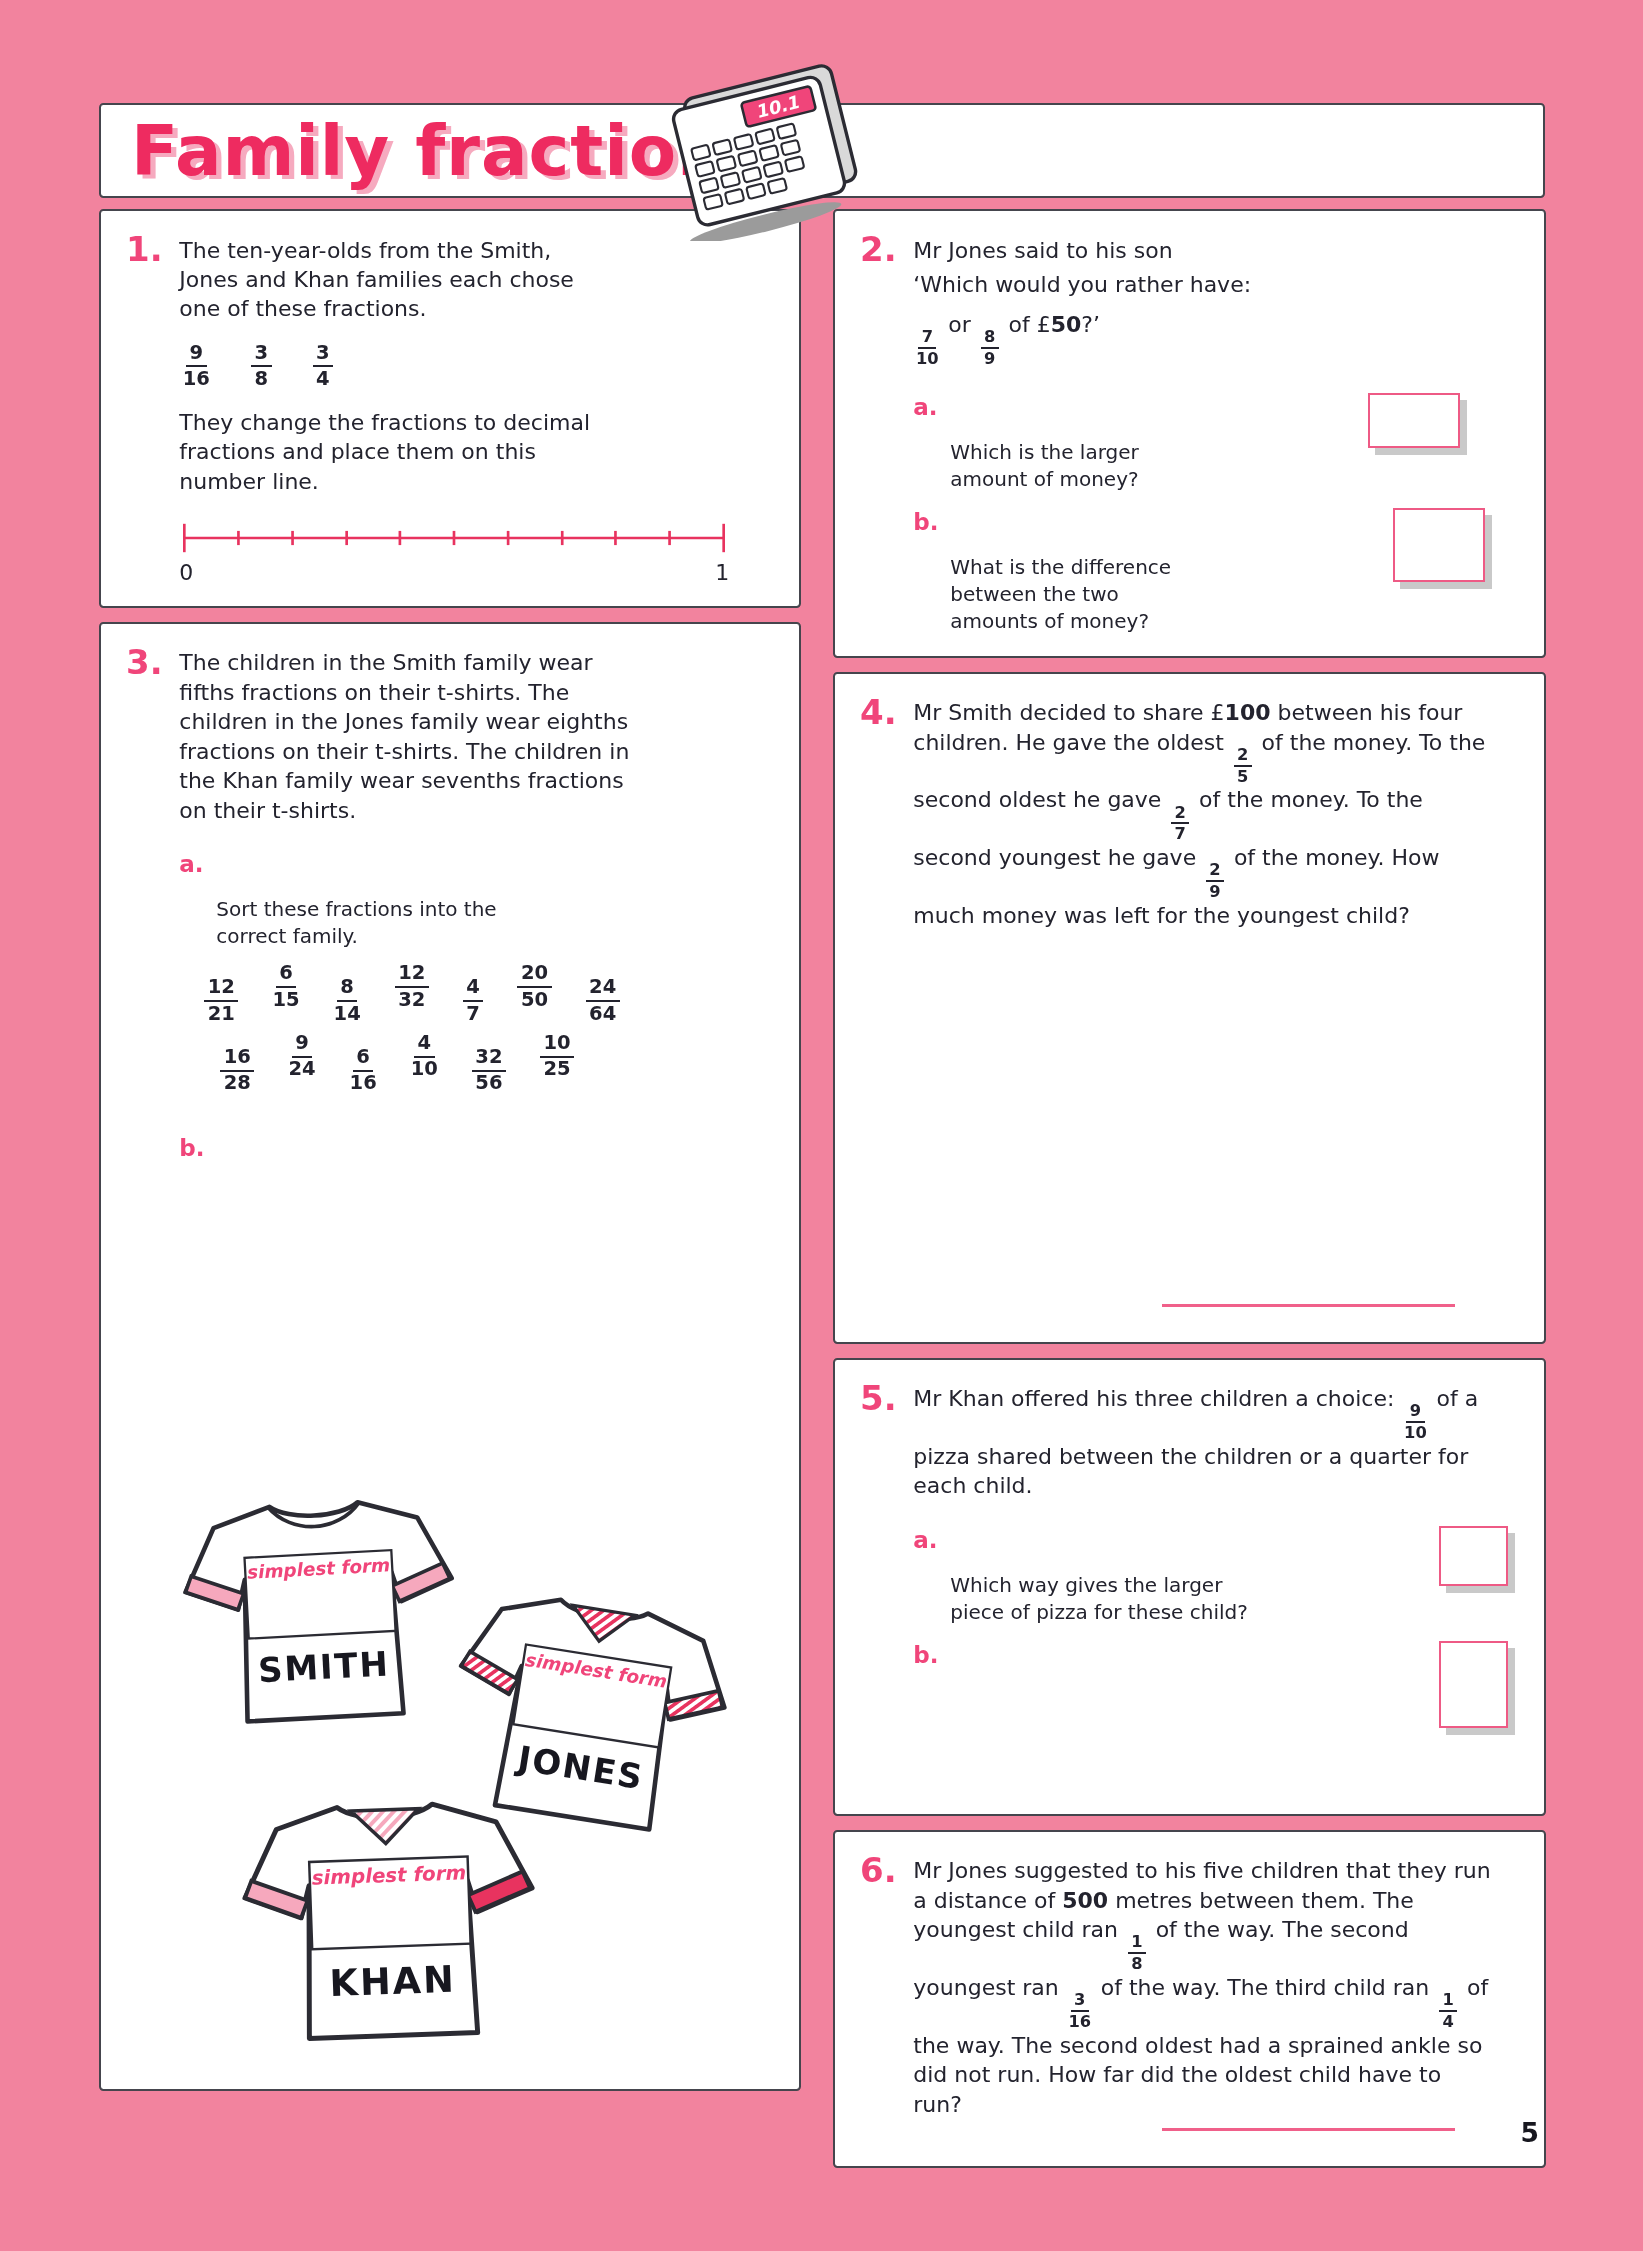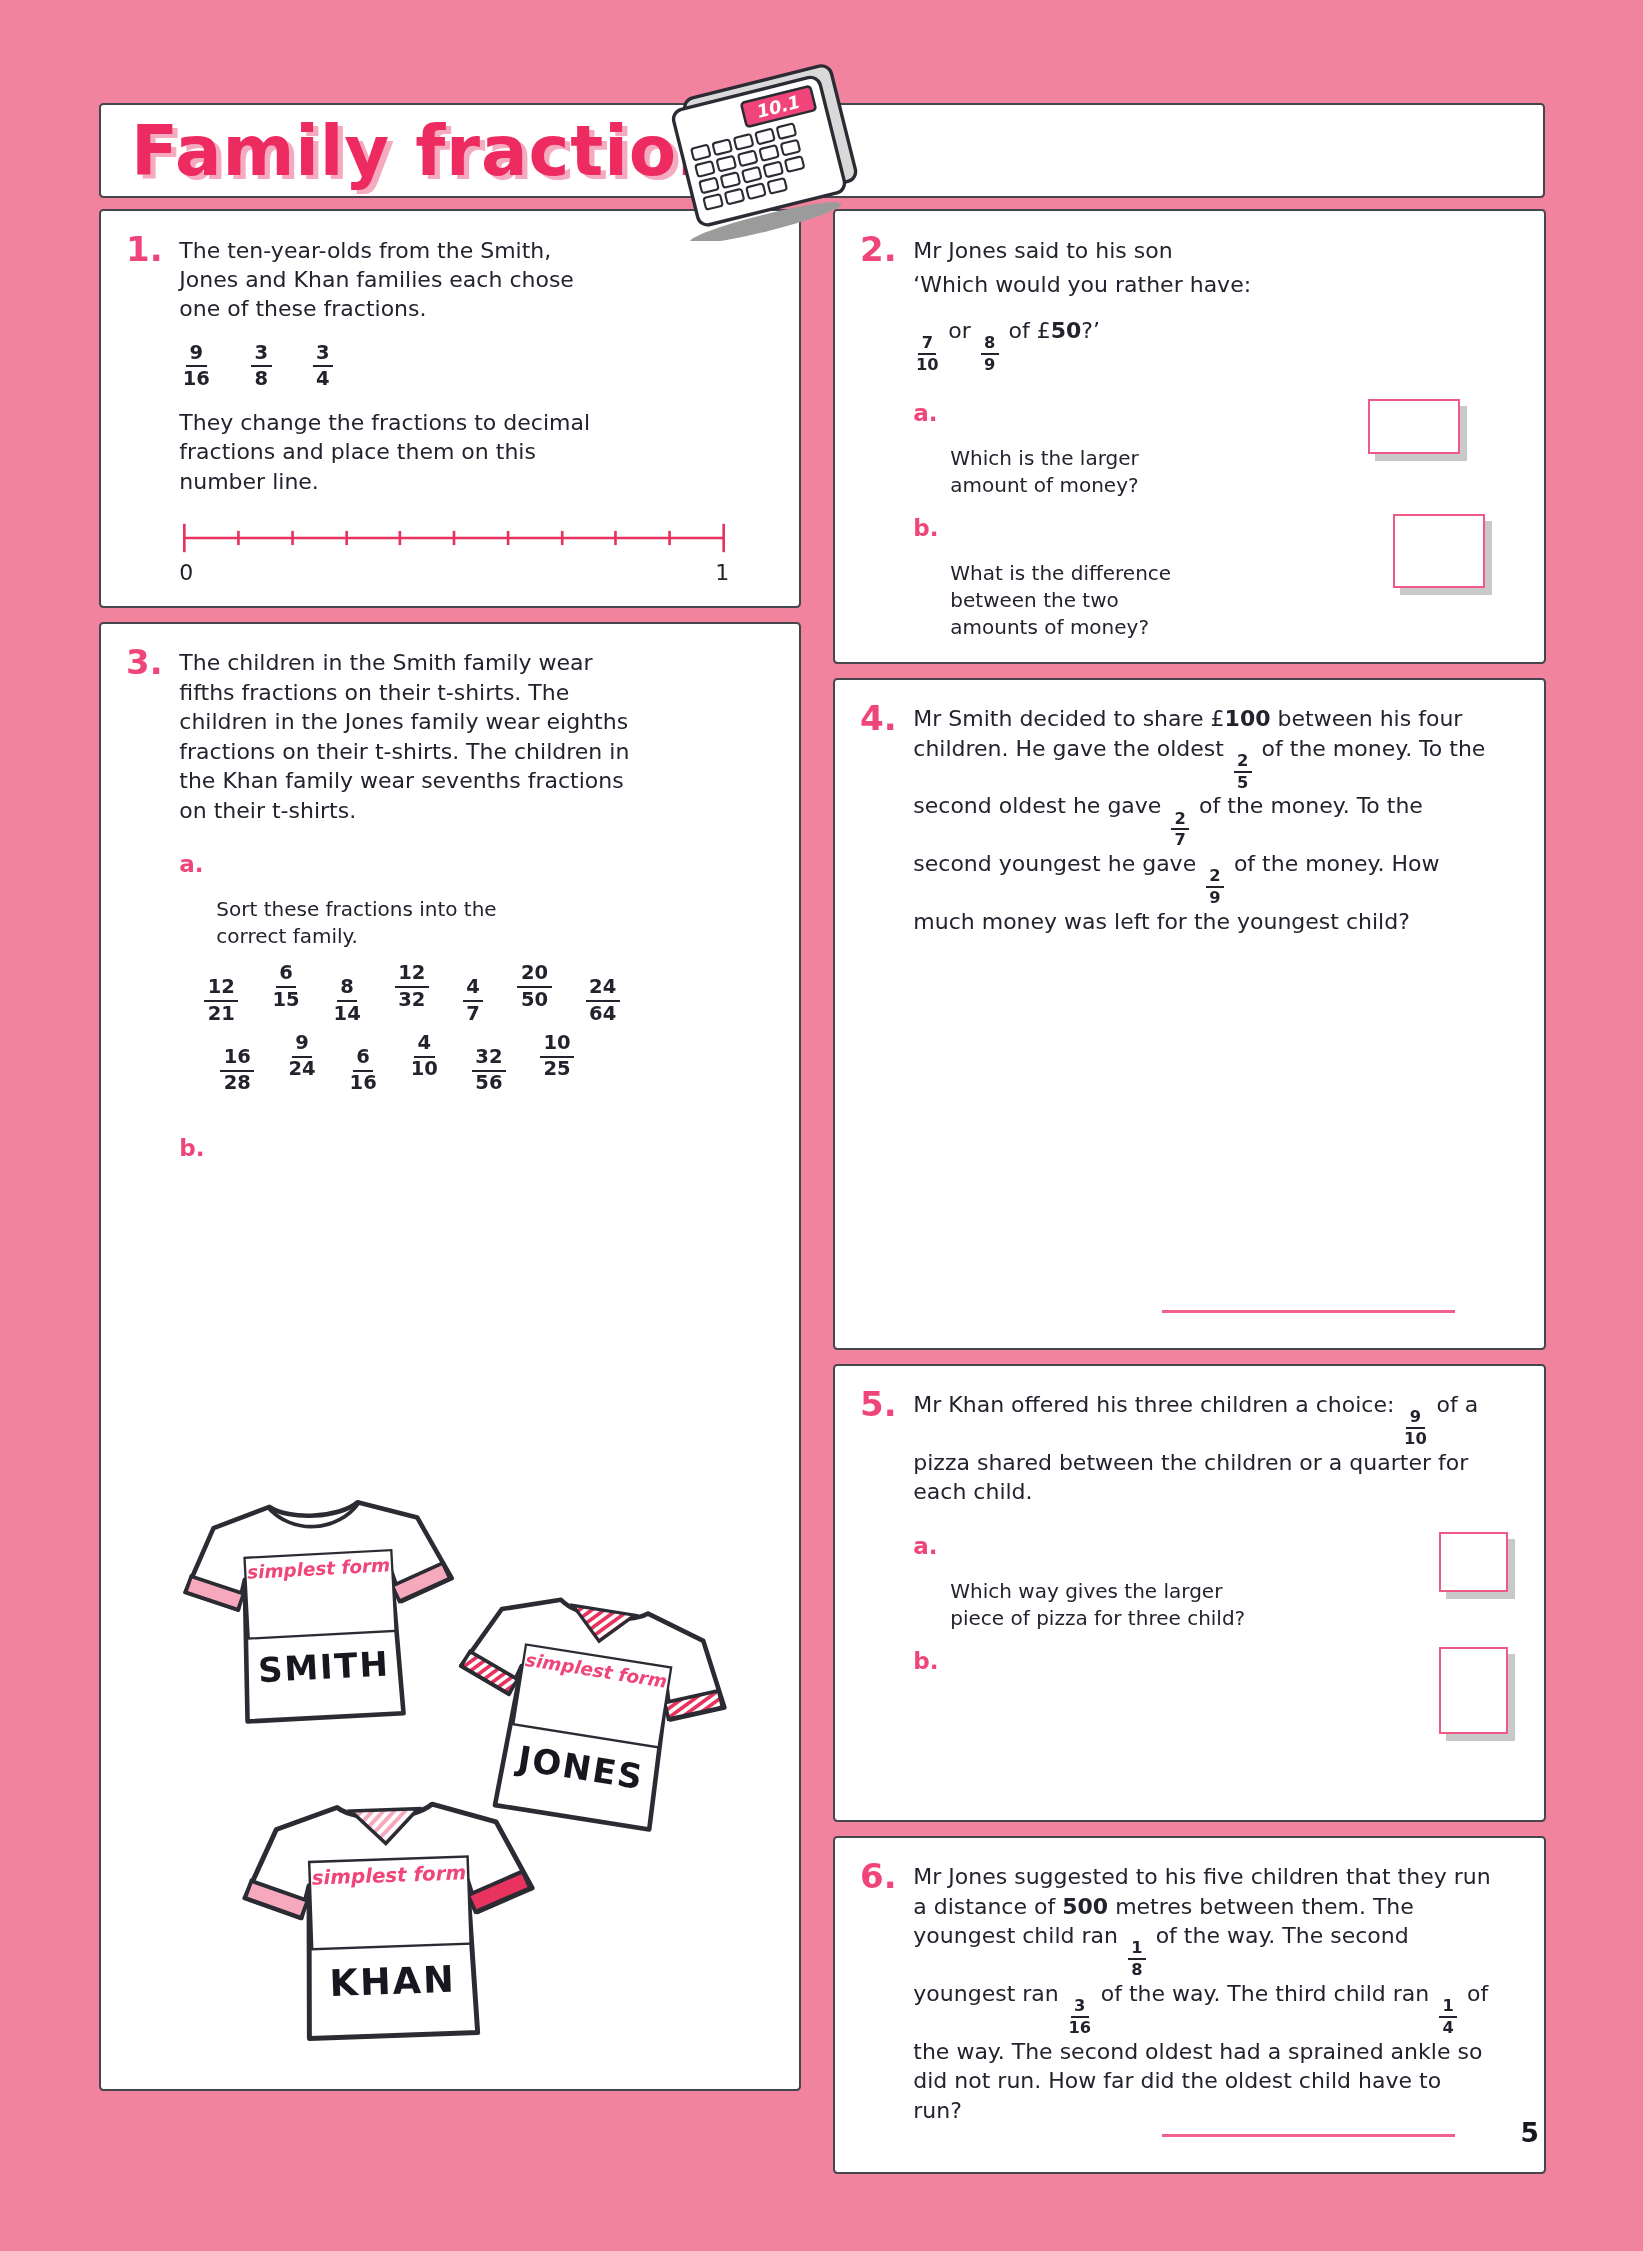--- a/index.html
+++ b/index.html
@@ -272,21 +272,21 @@
       </div>
     </section>
   </div>
 
   <div class="col col-right">
 
     <section class="qbox" style="min-height:261px">
       <span class="qnum" data-bind="q2.number">2.</span>
       <div class="qbody">
         <p class="qtext" style="margin-bottom:1.8px" data-bind="q2.line1">Mr Jones said to his son</p>
-        <p class="qtext" style="margin-bottom:13px" data-bind="q2.line2">‘Which would you rather have:</p>
+        <p class="qtext" style="margin-bottom:7px" data-bind="q2.line2">‘Which would you rather have:</p>
         <p class="qtext"><span class="frac inl">
               <span class="fnum" data-bind="q2.frac1.num">7</span>
               <span class="fden" data-bind="q2.frac1.den">10</span>
             </span>
           <span data-bind="q2.mid">or</span>
           <span class="frac inl">
               <span class="fnum" data-bind="q2.frac2.num">8</span>
               <span class="fden" data-bind="q2.frac2.den">9</span>
             </span>
           <span data-bind="q2.tail_pre">of £</span><b data-bind="q2.tail_bold">50</b><span data-bind="q2.tail_post">?’</span></p>
@@ -331,21 +331,21 @@
       <span class="qnum" data-bind="q5.number">5.</span>
       <div class="qbody">
         <p class="qtext w-wide"><span data-bind="q5.seg1">Mr Khan offered his three children a choice:</span>
           <span class="frac inl">
               <span class="fnum" data-bind="q5.frac1.num">9</span>
               <span class="fden" data-bind="q5.frac1.den">10</span>
             </span>
           <span data-bind="q5.seg2">of a pizza shared between the children or a quarter for each child.</span></p>
         <div class="part-row">
           <span class="part-label" data-bind="q5.a_label">a.</span>
-          <p class="part-text pt-q5a" data-bind="q5.a_text">Which way gives the larger piece of pizza for three child?</p>
+          <p class="part-text pt-q5a" data-bind="q5.a_text">Which way gives the larger piece of pizza for these child?</p>
           <div class="answer-box ab-q5a"></div>
         </div>
         <div class="part-row">
           <span class="part-label" data-bind="q5.b_label">b.</span>
           <div class="answer-box ab-q5b"></div>
         </div>
       </div>
     </section>
 
     <section class="qbox grow">

